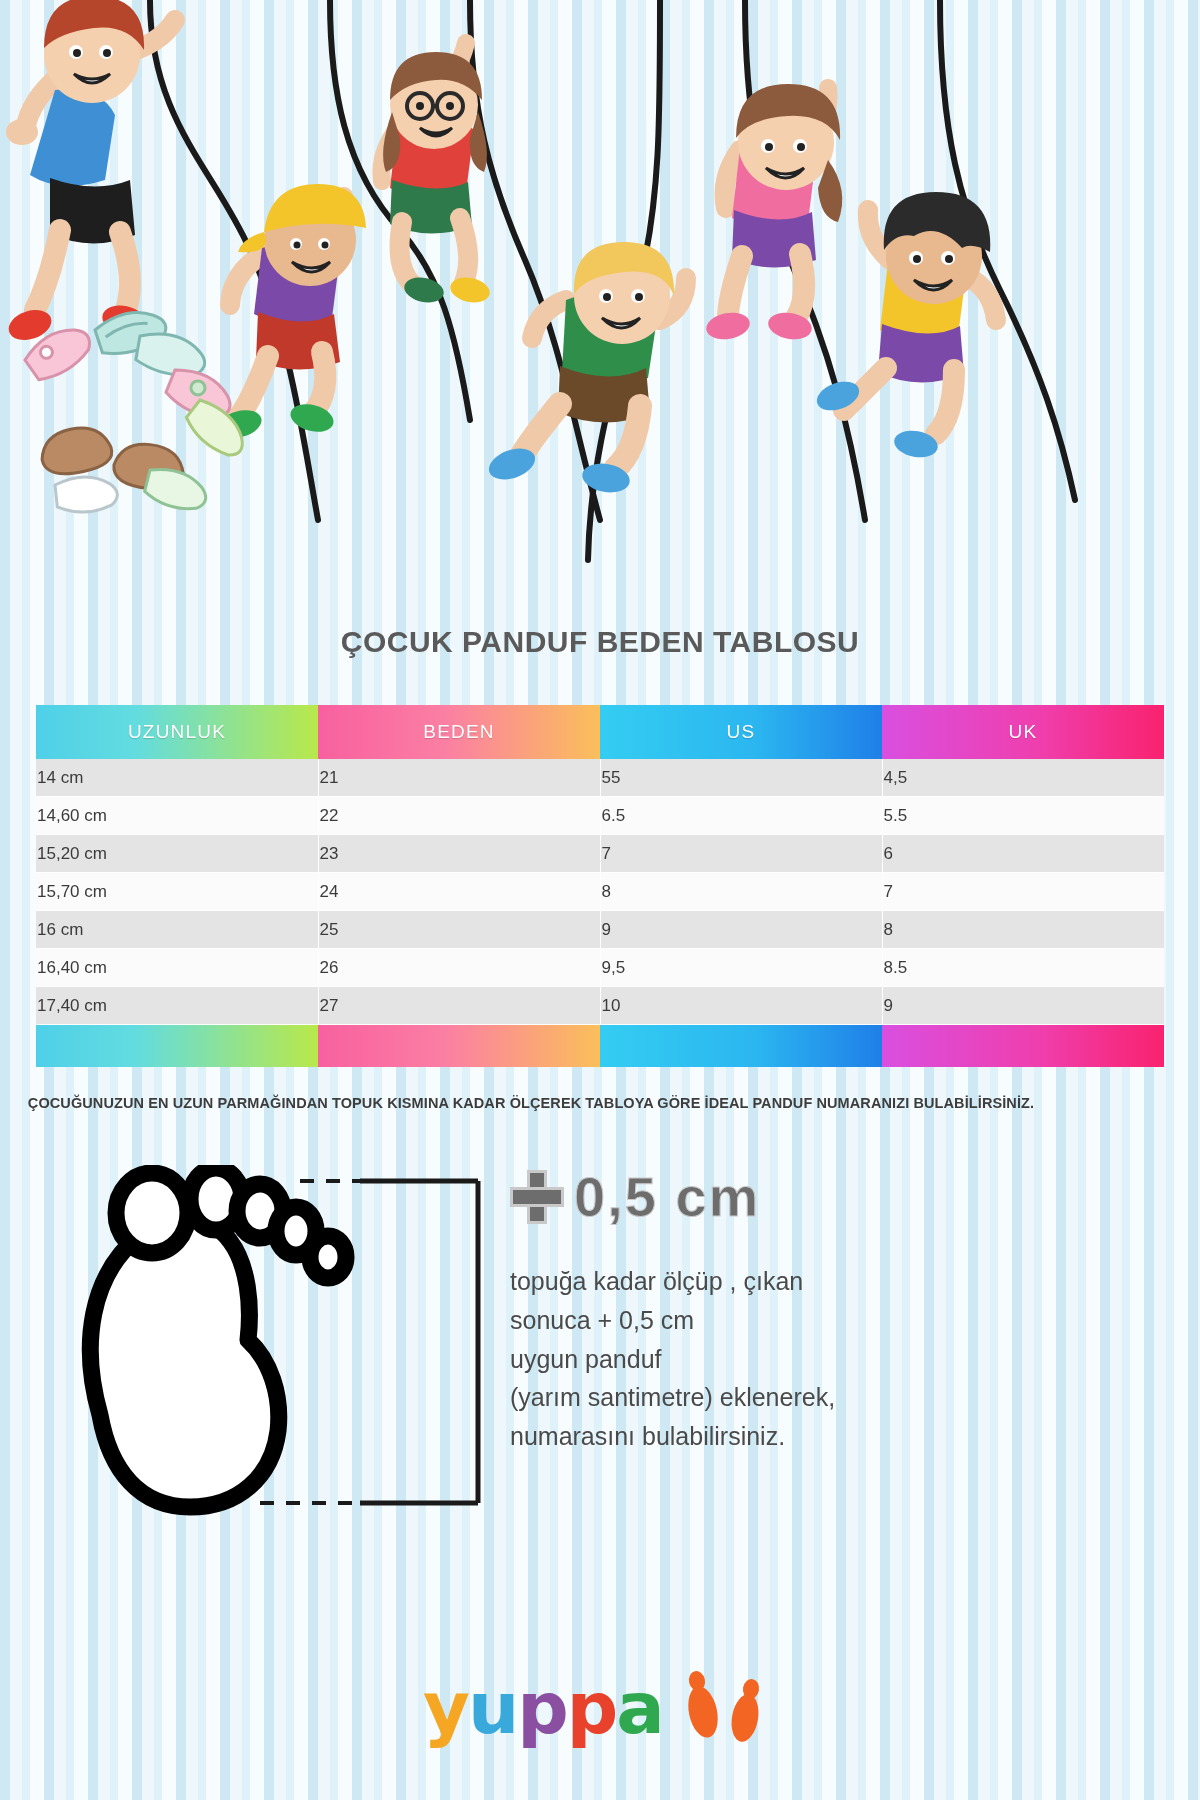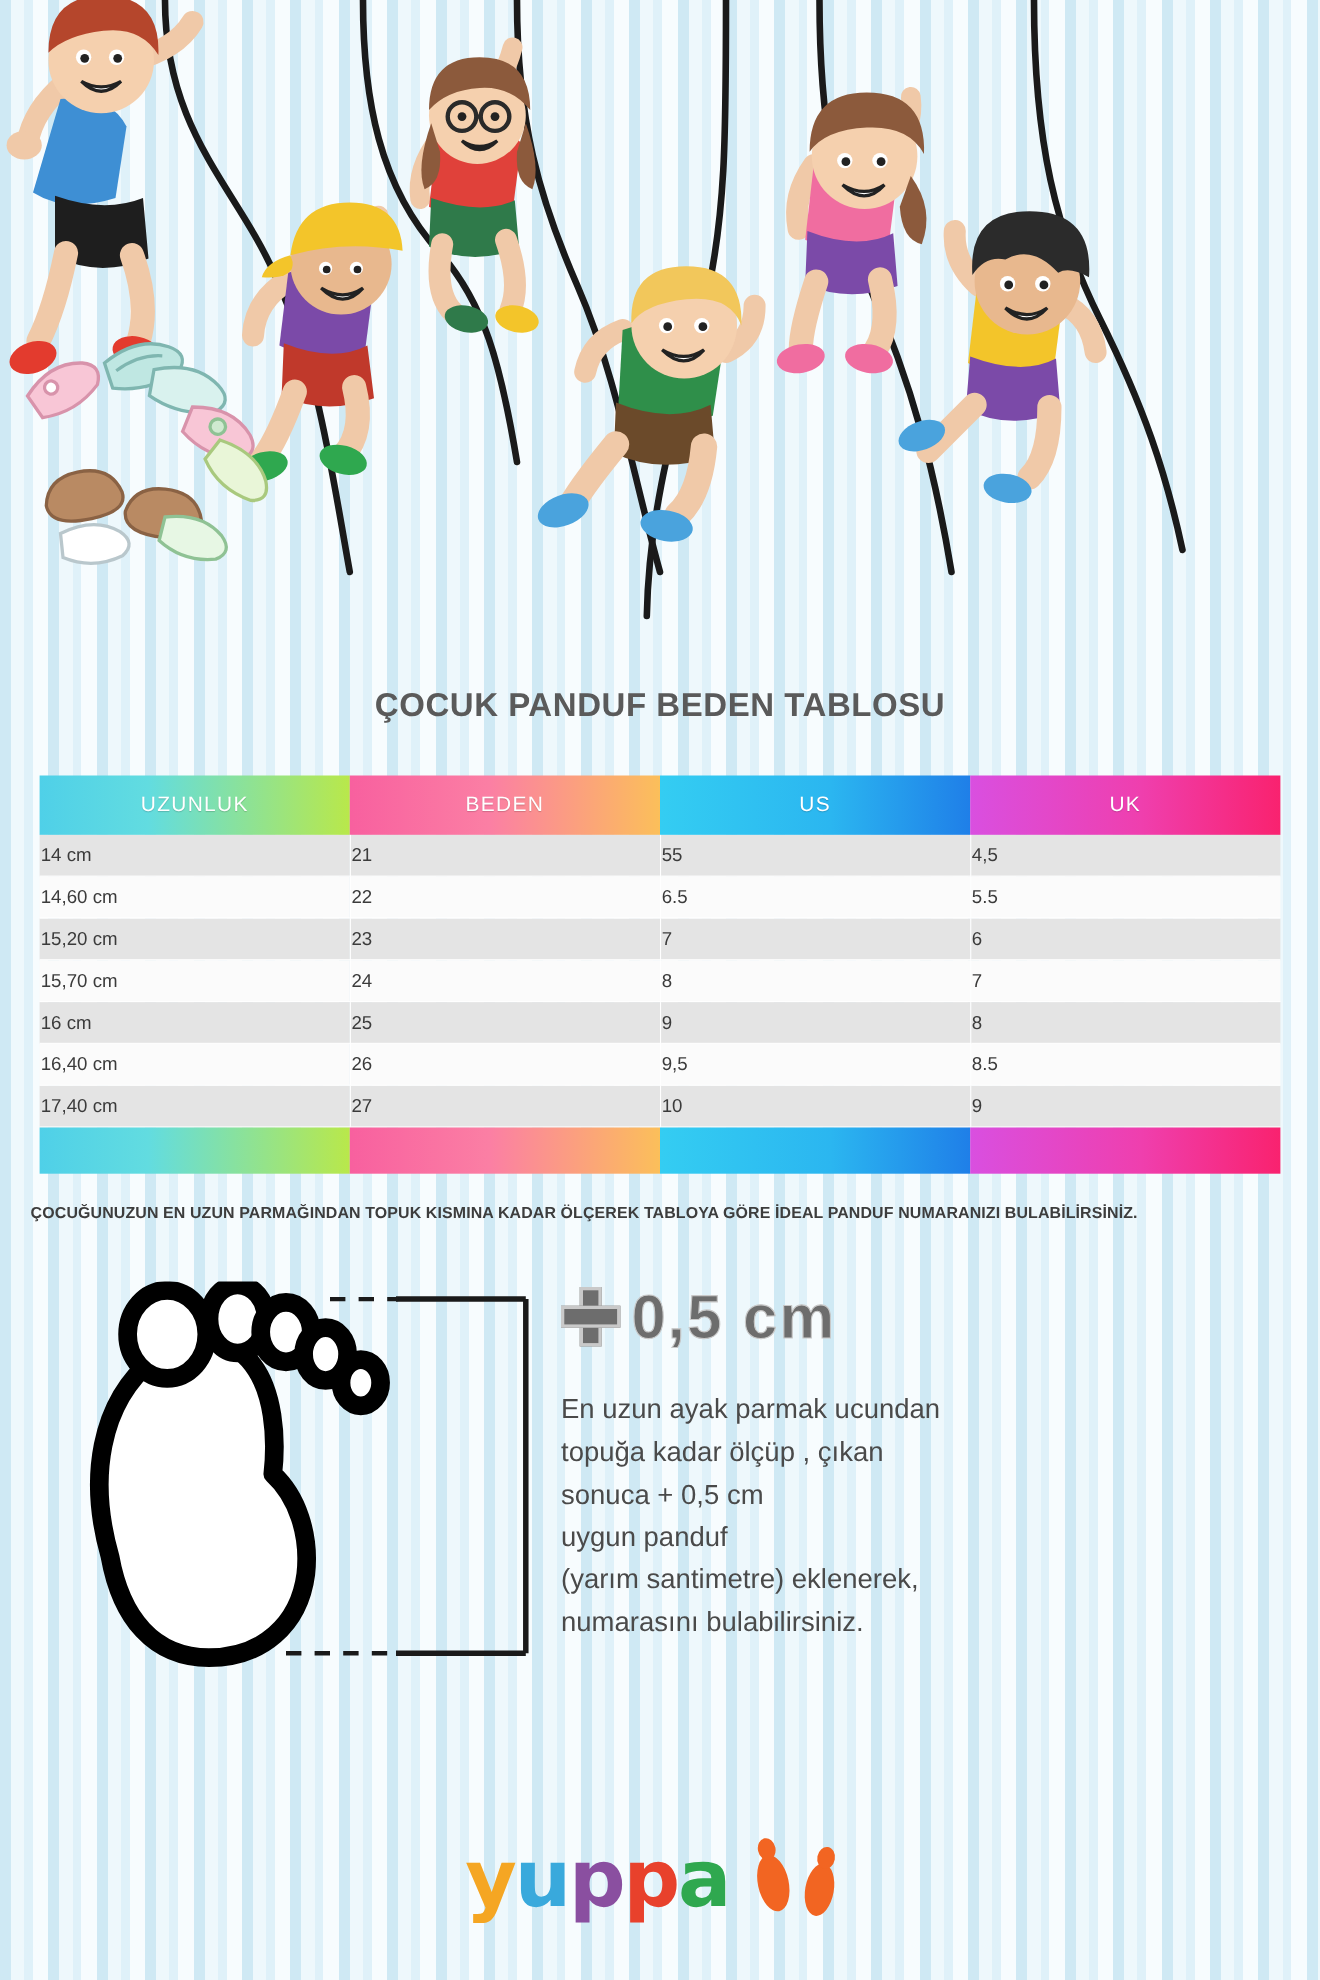--- a/index.html
+++ b/index.html
@@ -461,21 +461,20 @@
       </g>
     </svg>
   </div>
 
   <div class="measure-block">
     <div class="plus-row">
       <span class="plus-sign"></span>
       <span class="plus-value">0,5 cm</span>
     </div>
     <div class="measure-text">
-      <span>En uzun ayak parmak ucundan</span>
       <span>topuğa kadar ölçüp , çıkan</span>
       <span>sonuca  + 0,5  cm</span>
       <span>uygun panduf</span>
       <span>(yarım santimetre) eklenerek,</span>
       <span>numarasını bulabilirsiniz.</span>
     </div>
   </div>
 
   <div class="logo">
     <div class="logo-text"><span class="l1">y</span><span class="l2">u</span><span class="l3">p</span><span class="l4">p</span><span class="l5">a</span></div>

